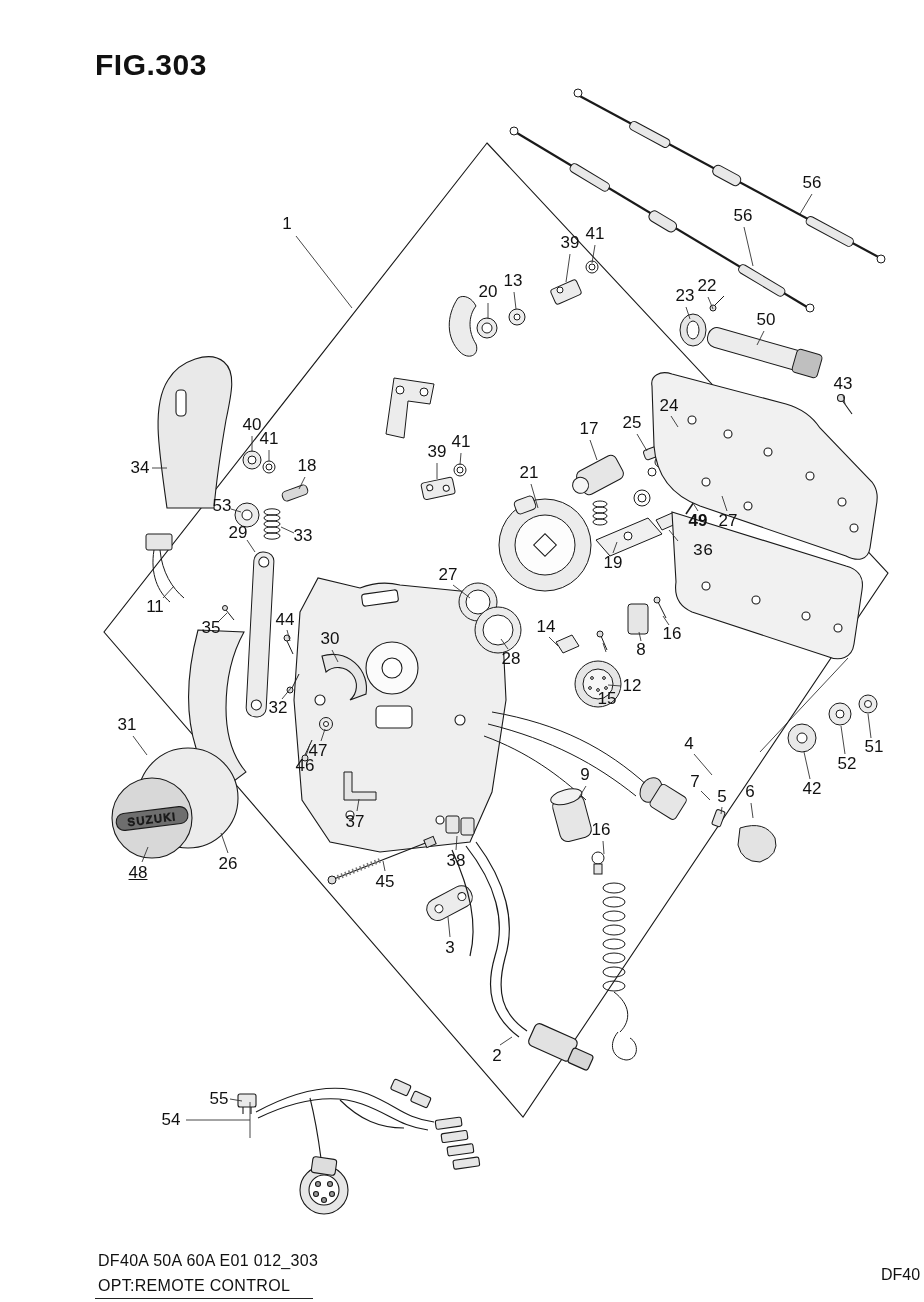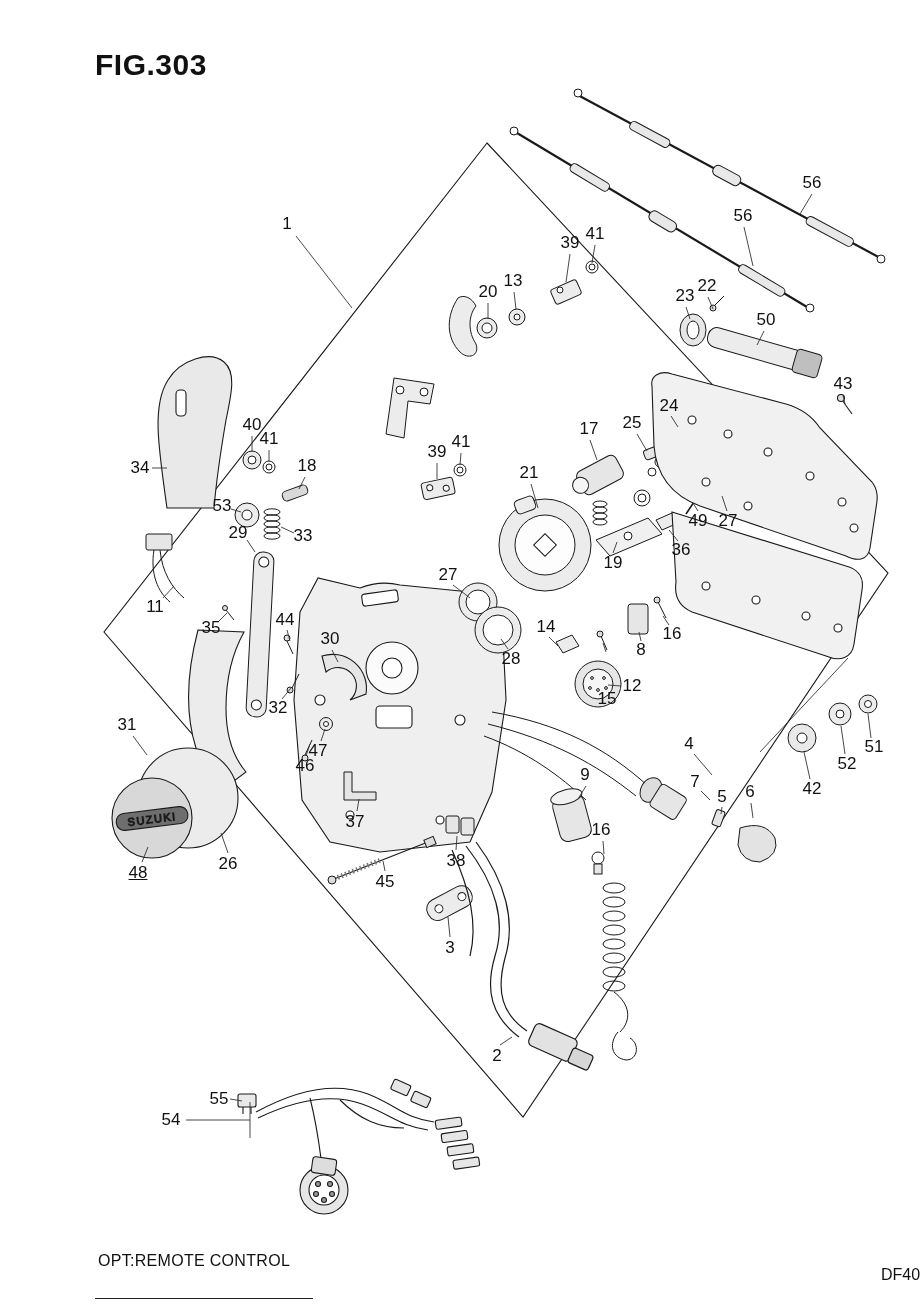--- a/index.html
+++ b/index.html
@@ -375,23 +375,23 @@
       <div class="callout" style="left: 307px; top: 466px;">18</div>
       <div class="callout" style="left: 437px; top: 452px;">39</div>
       <div class="callout" style="left: 461px; top: 442px;">41</div>
       <div class="callout" style="left: 589px; top: 429px;">17</div>
       <div class="callout" style="left: 632px; top: 423px;">25</div>
       <div class="callout" style="left: 529px; top: 473px;">21</div>
       <div class="callout" style="left: 140px; top: 468px;">34</div>
       <div class="callout" style="left: 222px; top: 506px;">53</div>
       <div class="callout" style="left: 238px; top: 533px;">29</div>
       <div class="callout" style="left: 303px; top: 536px;">33</div>
-      <div class="callout" style="left: 698px; top: 521px;">49</div>
+      <div class="callout" style="left: 698px; top: 521px; font-weight: bold;">49</div>
       <div class="callout" style="left: 728px; top: 521px;">27</div>
-      <div class="callout" style="left: 681px; top: 550px;">36</div>
+      <div class="callout" style="left: 703px; top: 550px; font-family: Liberation Mono, monospace;">36</div>
       <div class="callout" style="left: 613px; top: 563px;">19</div>
       <div class="callout" style="left: 155px; top: 607px;">11</div>
       <div class="callout" style="left: 211px; top: 628px;">35</div>
       <div class="callout" style="left: 448px; top: 575px;">27</div>
       <div class="callout" style="left: 285px; top: 620px;">44</div>
       <div class="callout" style="left: 330px; top: 639px;">30</div>
       <div class="callout" style="left: 546px; top: 627px;">14</div>
       <div class="callout" style="left: 607px; top: 662px; margin-top: 37px;">15</div>
       <div class="callout" style="left: 672px; top: 634px;">16</div>
       <div class="callout" style="left: 641px; top: 650px;">8</div>
@@ -415,18 +415,19 @@
       <div class="callout" style="left: 355px; top: 822px;">37</div>
       <div class="callout" style="left: 456px; top: 861px;">38</div>
       <div class="callout" style="left: 385px; top: 882px;">45</div>
       <div class="callout" style="left: 450px; top: 948px;">3</div>
       <div class="callout" style="left: 497px; top: 1056px;">2</div>
       <div class="callout" style="left: 171px; top: 1120px;">54</div>
       <div class="callout" style="left: 219px; top: 1099px;">55</div>
     </div>
 
   <div class="footer">
+    <div>DF40A 50A 60A E01 012_303</div>
     <div>OPT:REMOTE CONTROL</div>
   </div>
   <div class="footer-rule"></div>
   <div class="page-code">DF40</div>
 
 </div>
 
 </body></html>

